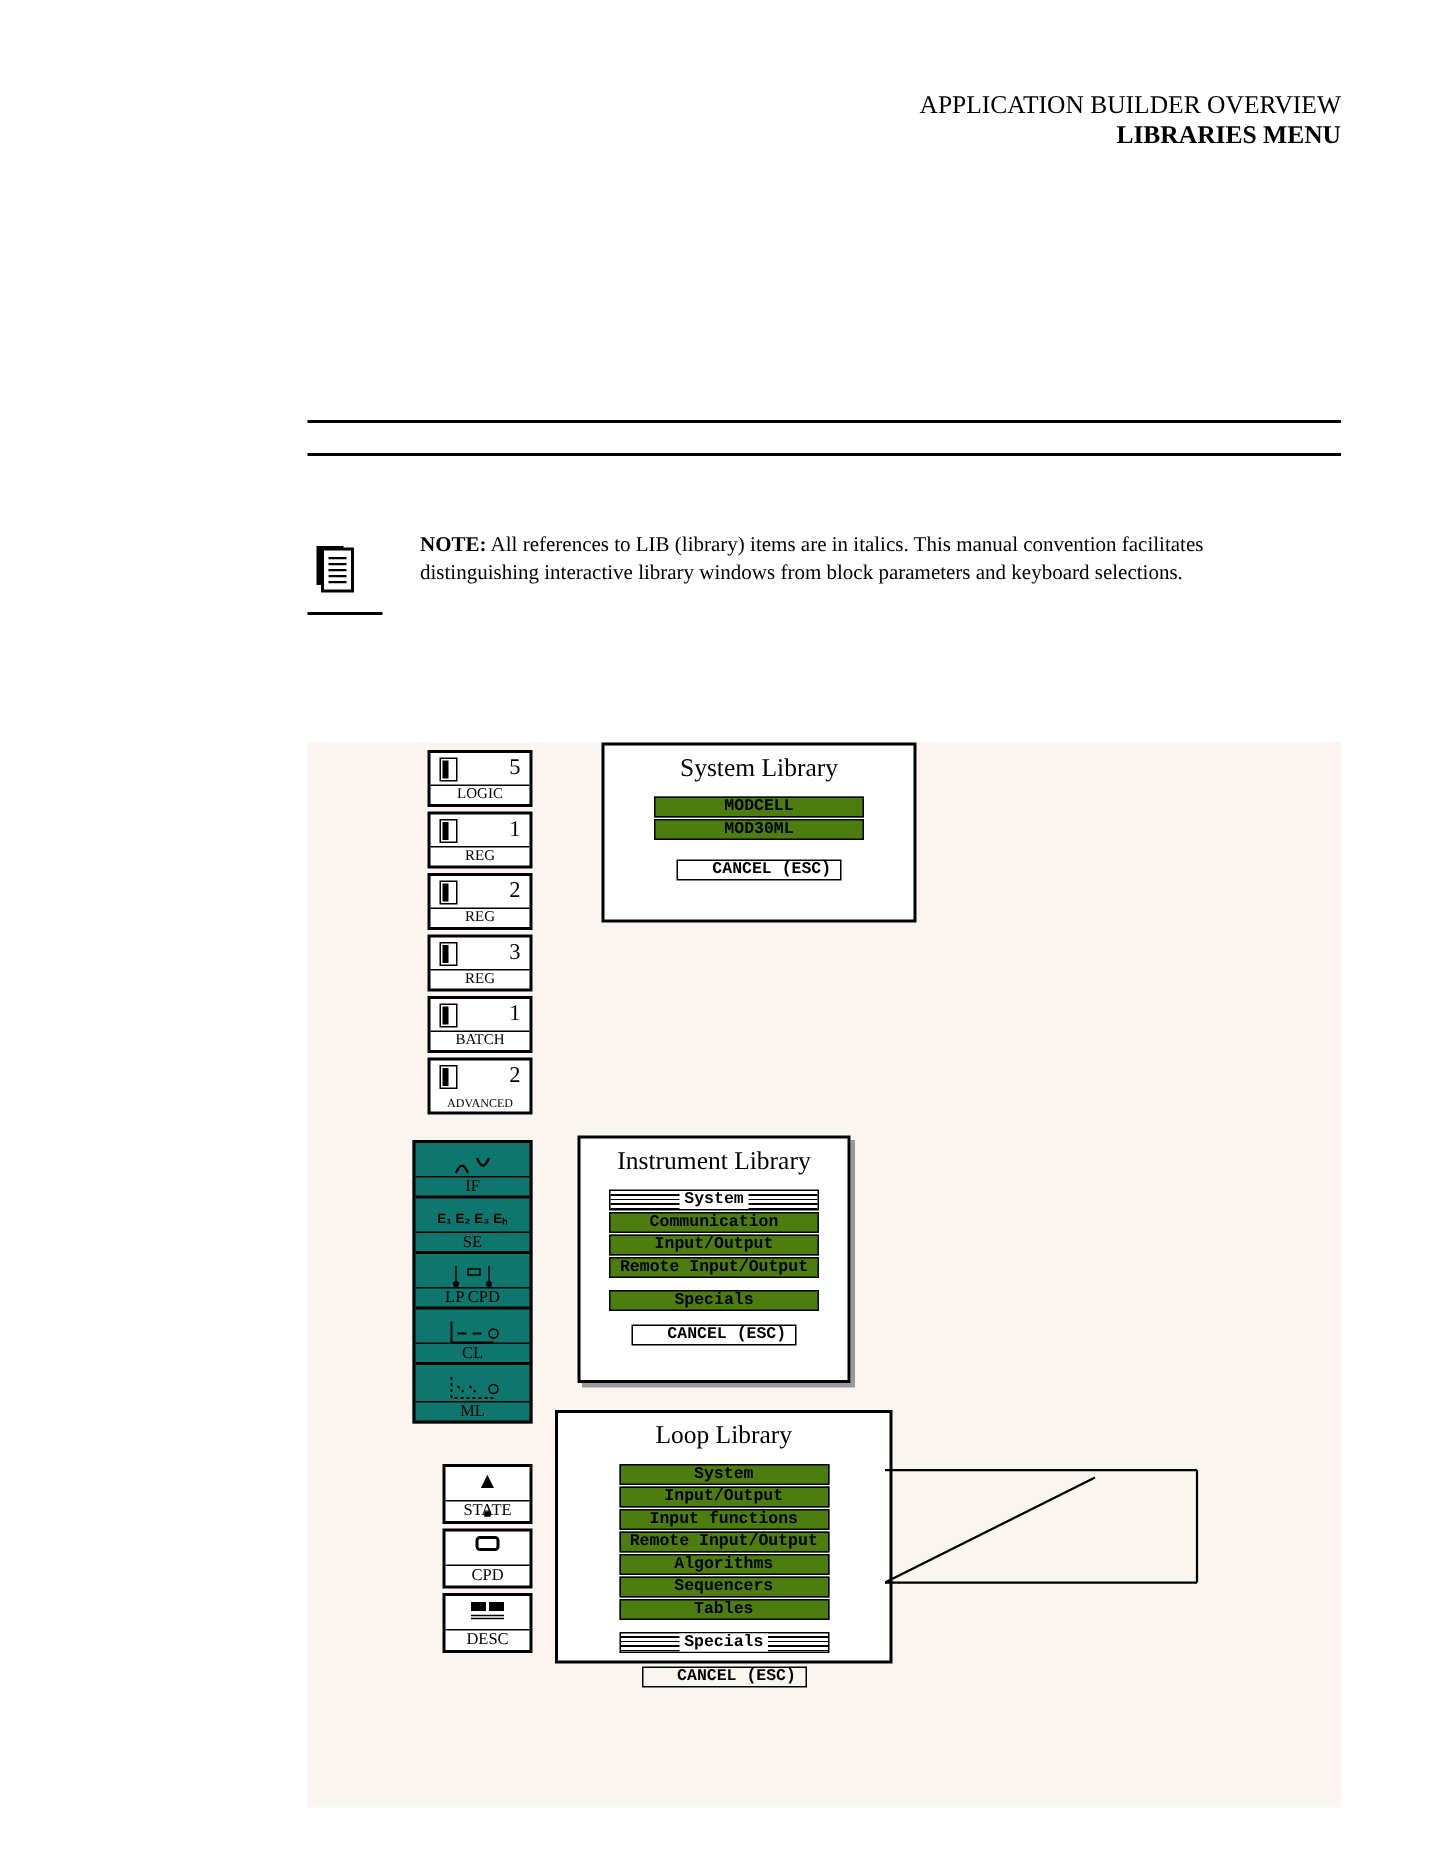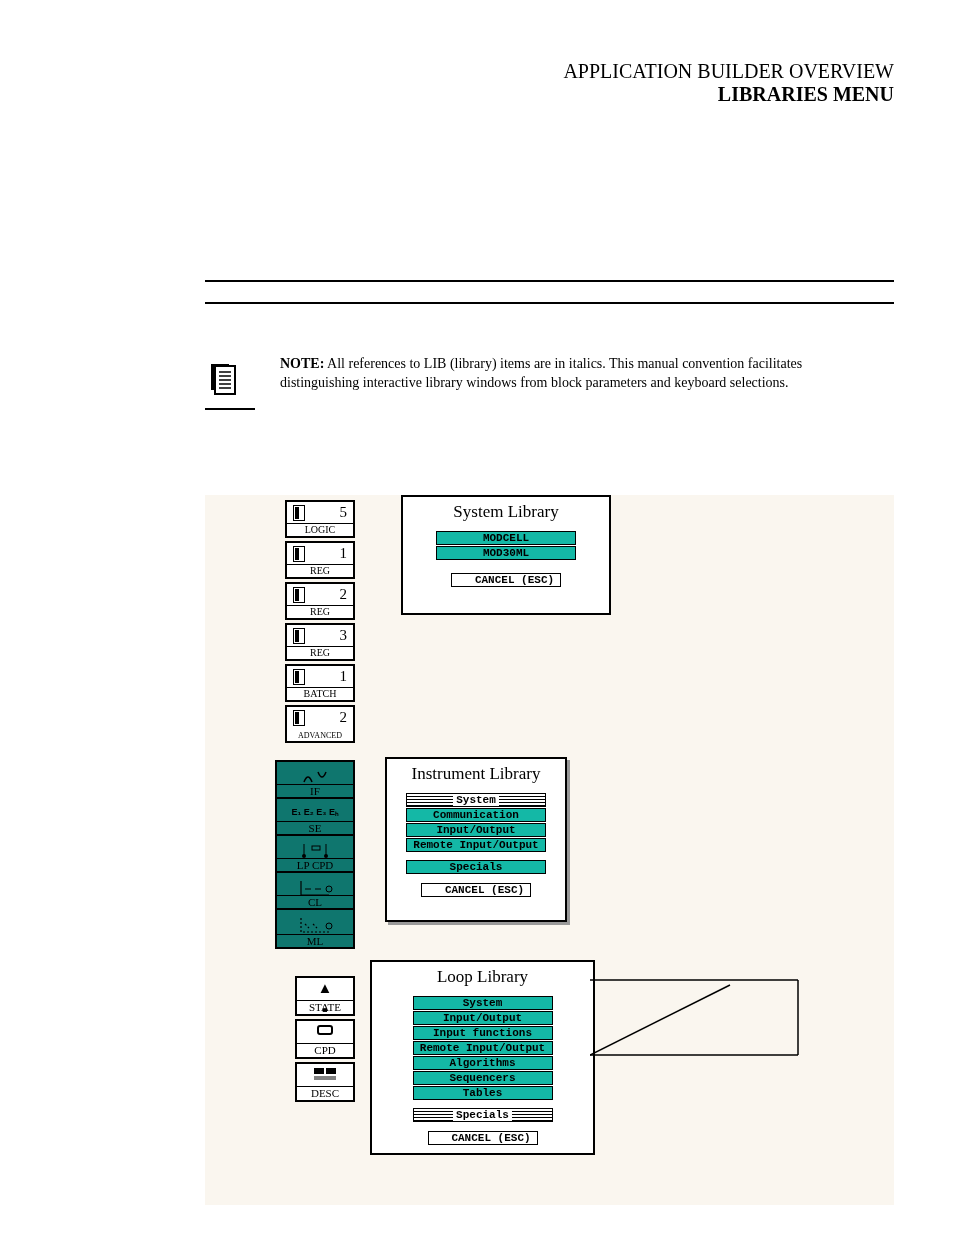--- a/index.html
+++ b/index.html
@@ -9,21 +9,21 @@
     background: #fff;
     font-family: "Times New Roman", serif;
     color: #000;
     position: relative;
   }
   .page-header {
     position: absolute;
     top: 60px;
     right: 60px;
     text-align: right;
-    font-size: 20px;
+    font-size: 17px;
   }
   .page-header .line2 { font-weight: bold; }
   .section-header {
     position: absolute;
     top: 280px;
     left: 205px;
     right: 60px;
   }
   .section-lines {
     border-top: 2px solid #000;
@@ -185,37 +185,36 @@
     left: 180px;
     top: 262px;
     width: 182px;
     height: 165px;
     box-shadow: 3px 3px 0 #999;
   }
   .lib-panel.loop {
     left: 165px;
     top: 445px;
     width: 225px;
-    height: 195px;
-    margin-top: 20px;
+    height: 169px;
   }
   .lib-title {
     font-family: "Times New Roman", serif;
     font-size: 17px;
     padding: 5px 0 8px 0;
   }
   .lib-btn {
     border: 1.5px solid #000;
     width: 140px;
     margin: 1px auto;
     font-family: "Courier New", monospace;
     font-weight: bold;
     font-size: 11px;
     padding: 0 2px;
-    background: #14b8a6;
+    background: #4d7c0f;
   }
   .lib-btn.hatched {
     background: repeating-linear-gradient(0deg, #000 0 1px, #fff 1px 3px);
     color: #000;
     font-weight: bold;
   }
   .lib-btn.hatched span {
     background: #fff;
     padding: 0 3px;
   }

